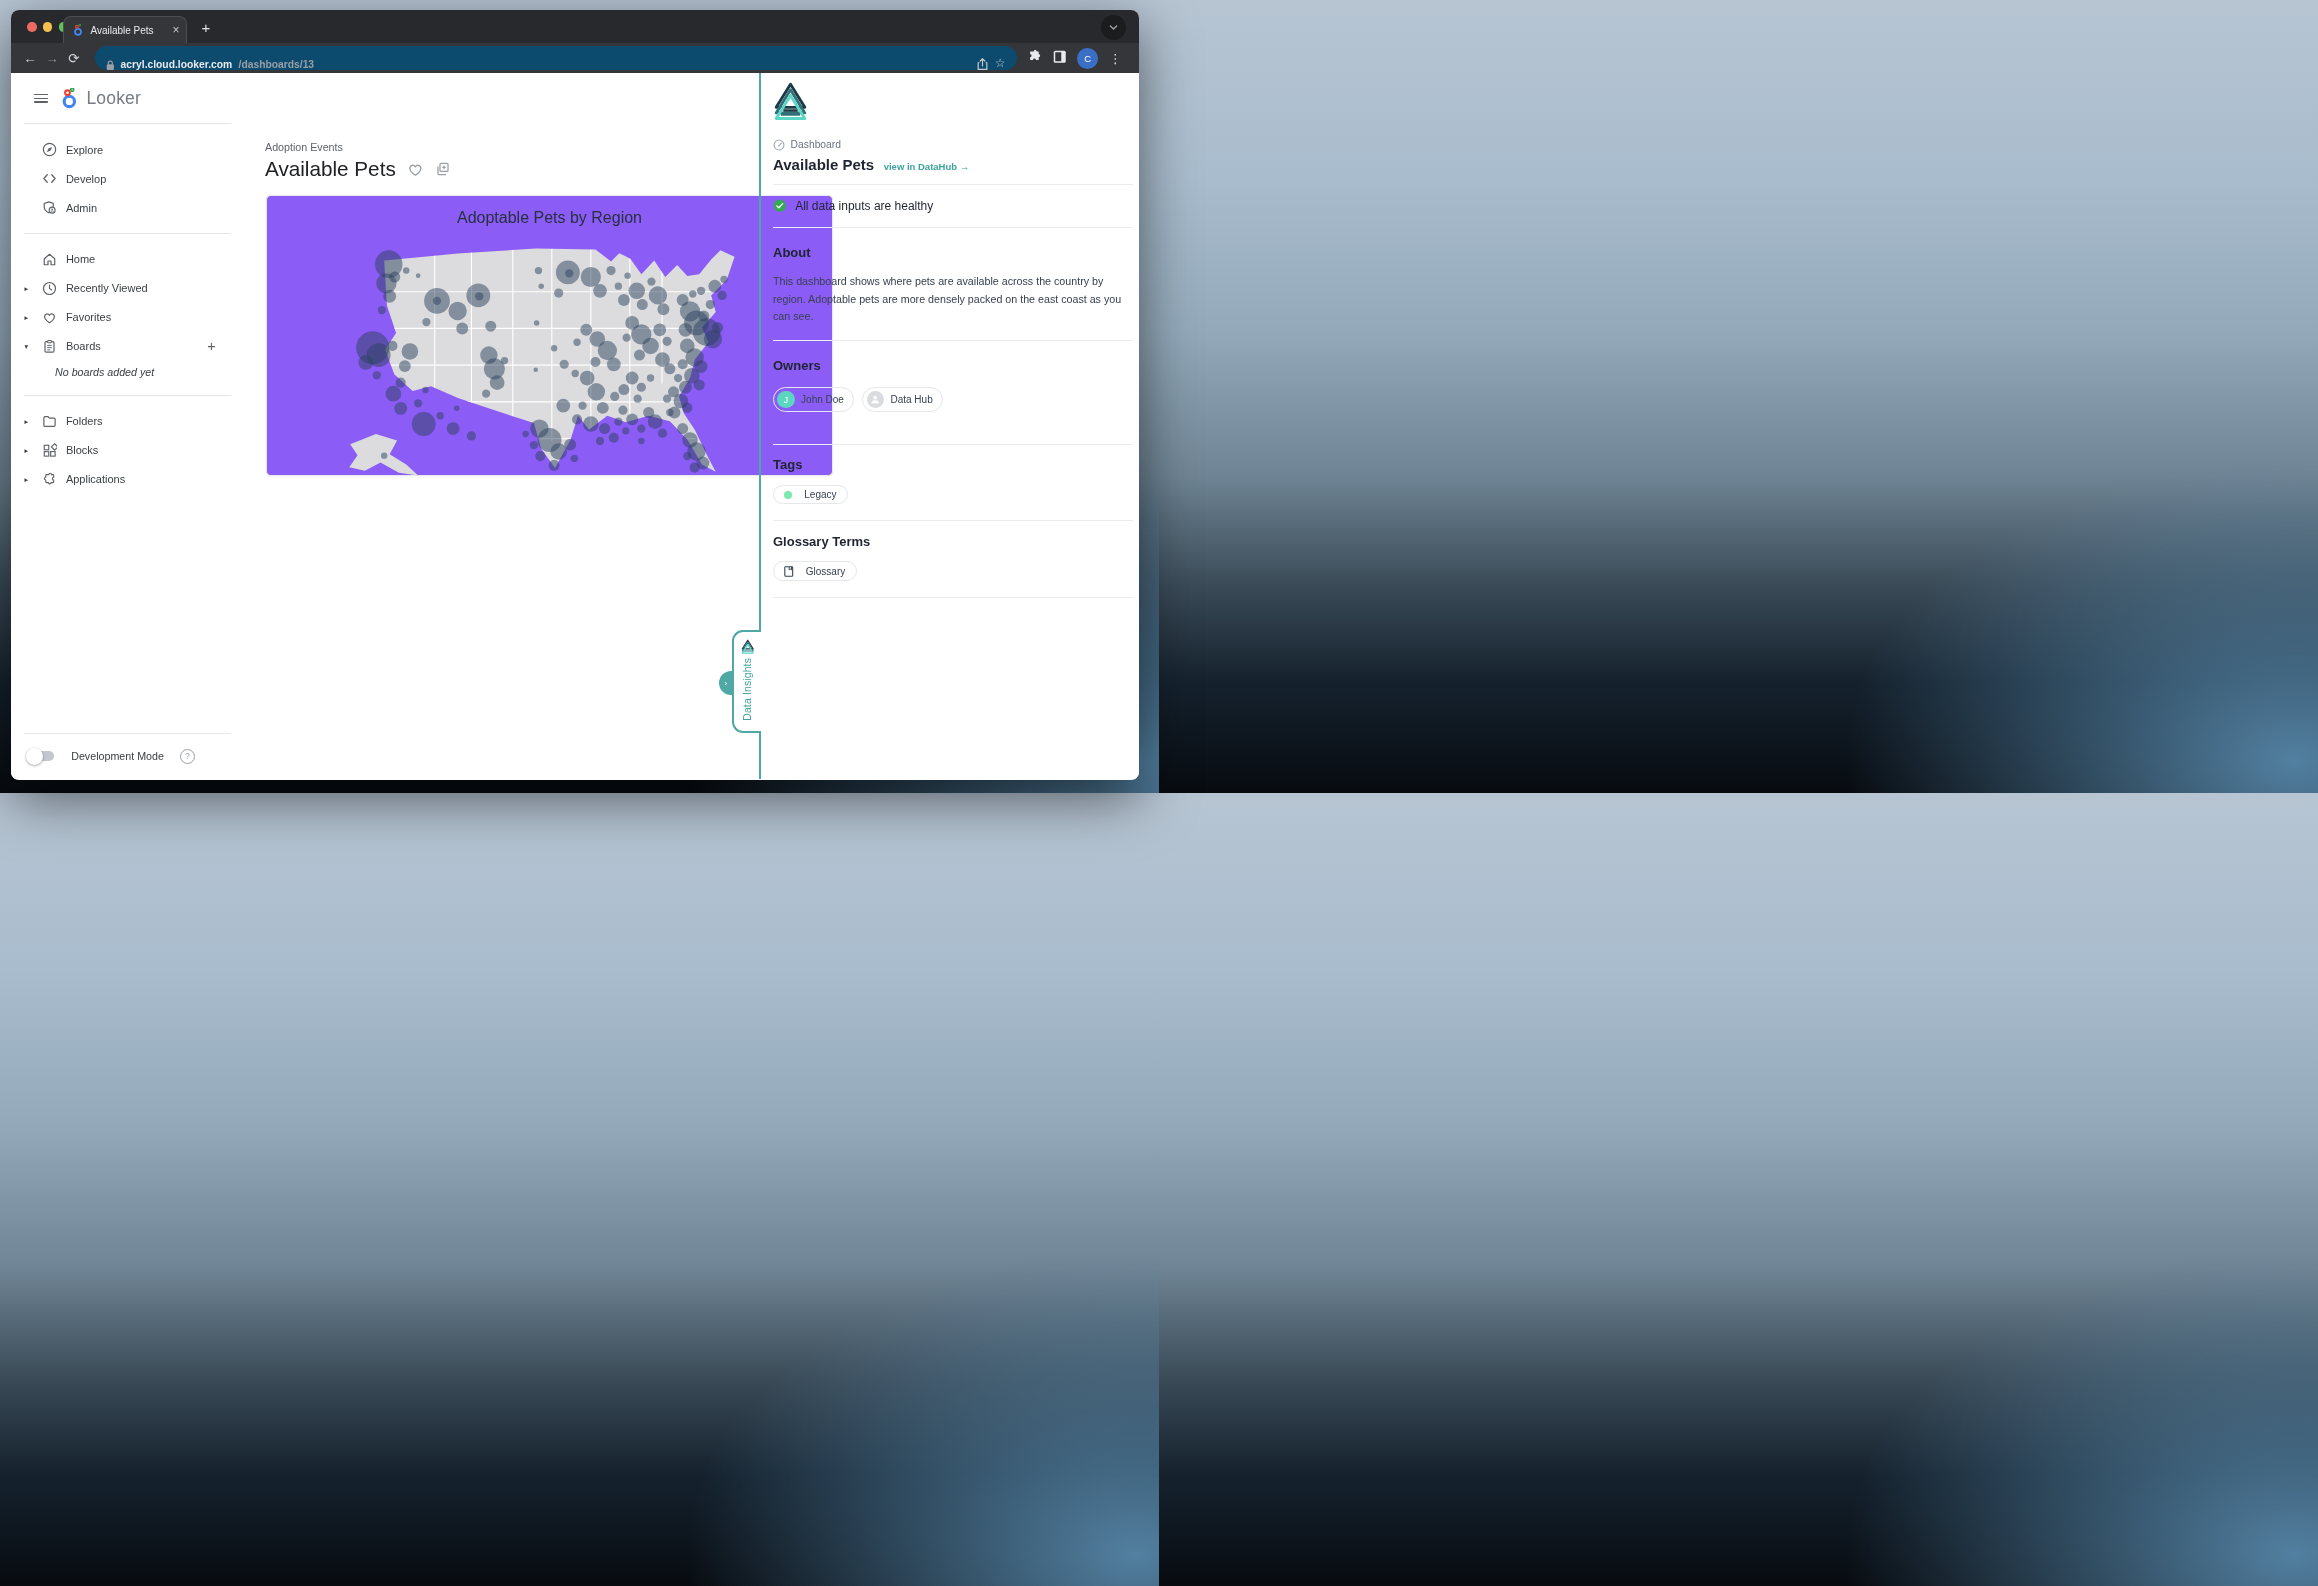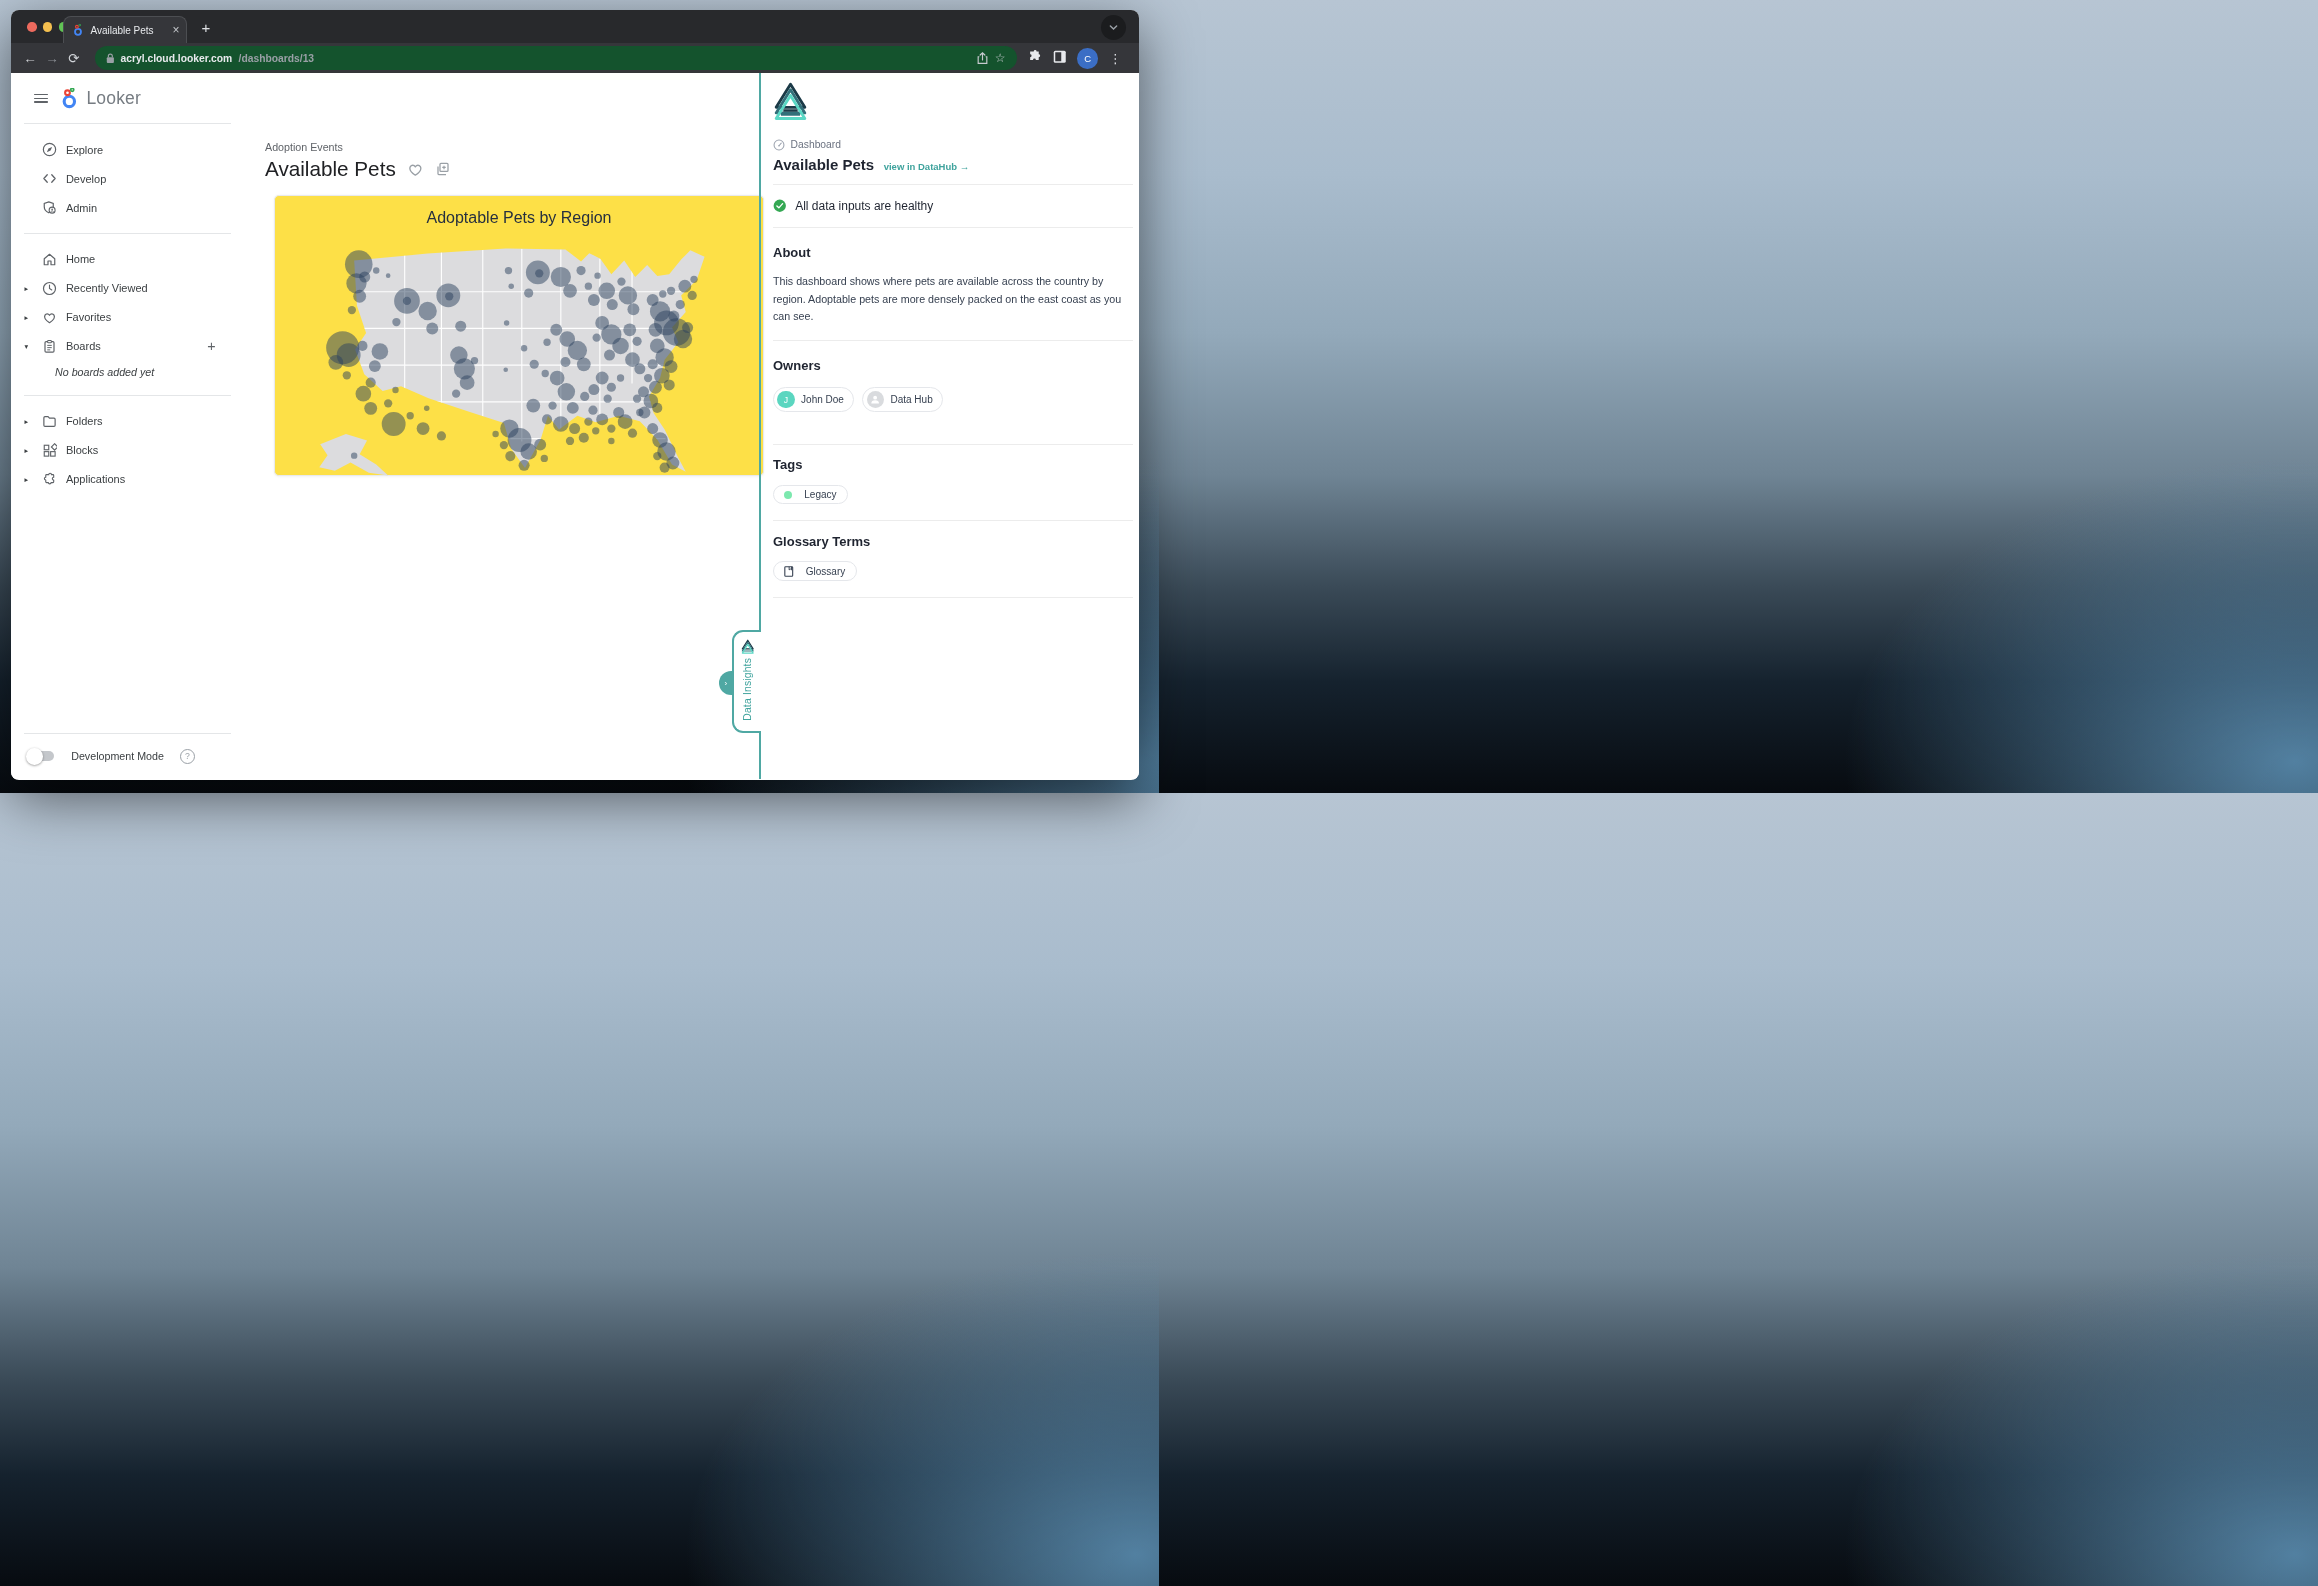--- a/index.html
+++ b/index.html
@@ -29,22 +29,22 @@
   .tab-close { color:#c2c5c9; font-size:12px; line-height:1; cursor:default; }
   .newtab { position:absolute; left:184px; top:6.4px; width:22px; height:22px; border-radius:50%;
     color:#dfe1e5; font-size:15px; display:flex; align-items:center; justify-content:center; }
   .strip-chevron { position:absolute; right:12.7px; top:4.8px; width:25.4px; height:25.4px; border-radius:50%;
     background:#1b1c1e; color:#9aa0a6; display:flex; align-items:center; justify-content:center; }
   
   .toolbar { position:relative; height:30px; background:#35363a; display:flex; align-items:center; padding:0 8px; }
   .nav-ico { width:22px; height:22px; display:flex; align-items:center; justify-content:center;
     font-size:13.5px; color:#d2d5d9; }
   .nav-ico.dim { color:#8d9196; }
-  .urlbar { margin-left:9.5px; height:24px; width:922px; background:#14532d; border-radius:12.7px;
-    display:flex; align-items:center; padding:0 11px; gap:6.4px; }
+  .urlbar { margin-left:9.5px; height:24px; width:922px; background:#0c4a6e; border-radius:12.7px;
+    display:flex; align-items:flex-end; padding:0 11px; gap:6.4px; }
   .url-domain { color:#e8eaed; font-size:10.3px; font-weight:700; }
   .url-path { color:#9aa0a6; font-size:10.3px; font-weight:700; }
   .url-spacer { flex:1; }
   .pill-ico { color:#c7cacf; font-size:12px; display:flex; align-items:center; }
   .tb-right { display:flex; align-items:center; gap:11px; margin-left:11px; }
   .avatar-c { width:20.7px; height:20.7px; border-radius:50%; background:#3b6ec5; color:#fff;
     font-size:9.5px; display:flex; align-items:center; justify-content:center; }
   .kebab { color:#dfe1e5; font-size:12.7px; }
   
   .page { position:relative; height:706px; background:#fff; display:flex; }
@@ -70,22 +70,22 @@
     background:#fff; box-shadow:0 0.8px 2.4px rgba(0,0,0,.4); }
   .devmode .dlabel { margin-left:17.5px; font-size:10.7px; color:#3c4043;text-align:right; }
   .helpq { margin-left:16px; width:15px; height:15px; border-radius:50%; border:1.3px solid #9aa0a6;
     color:#9aa0a6; font-size:8.7px; display:flex; align-items:center; justify-content:center; }
   
   .main { width:526px; position:relative; }
   .breadcrumb { position:absolute; left:32px; top:68px; font-size:10.7px; color:#5f6368; }
   .title-row { position:absolute; left:32px; top:84px; display:flex; align-items:center; gap:11px; }
   .page-title { font-size:20.7px; color:#202124; }
   .t-ico { color:#9aa0a6; display:flex; align-items:center; }
-  .card { position:absolute; left:33px; top:122px; width:490px; height:281px; background:#fde047;
-    border:0.8px solid #e9eaec; border-radius:4.8px; box-shadow:0 0.8px 2.4px rgba(0,0,0,.05);margin-left:8px; }
+  .card { position:absolute; left:33px; top:122px; width:567px; height:281px; background:#8b5cf6;
+    border:0.8px solid #e9eaec; border-radius:4.8px; box-shadow:0 0.8px 2.4px rgba(0,0,0,.05); }
   .card-title { text-align:center; margin-top:12.7px; font-size:16px; font-weight:500; color:#27303f; }
   .mapwrap { margin:4.8px auto 0; width:467px; height:248px; }
   
   .panel { width:380px; border-left:2.4px solid #4fa8a3; position:relative; padding:8px 4.8px 0 12px; }
   .dh-header { display:flex; gap:12px;flex-direction:column; }
   .dh-headtext { padding-top:5.6px; }
   .dh-type-row { display:flex; align-items:center; gap:5.6px; color:#6b7280; font-size:10.3px; }
   .dh-name-row { margin-top:4.8px; display:flex; align-items:baseline; gap:9.5px; }
   .dh-name { font-size:15px; font-weight:700; color:#1f2430; }
   .dh-link { font-size:9.5px; font-weight:700; color:#3fa39d; cursor:pointer; }

